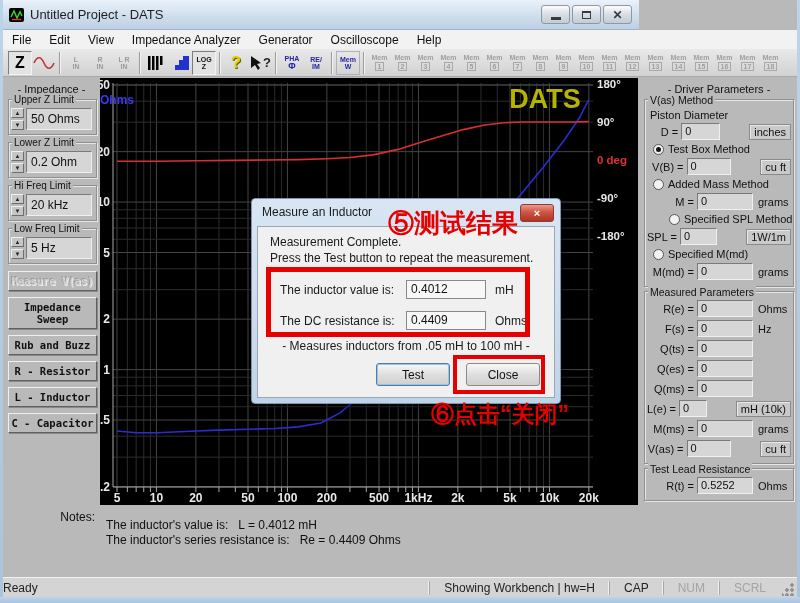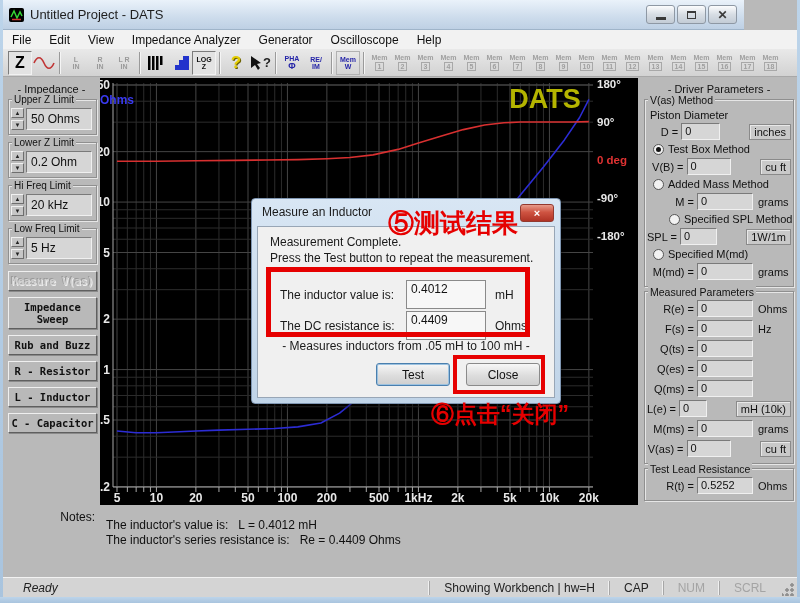--- a/index.html
+++ b/index.html
@@ -5,21 +5,21 @@
   * { margin:0; padding:0; box-sizing:border-box; }
   html,body { width:800px; height:603px; overflow:hidden; }
   body { font-family:"Liberation Sans", sans-serif; position:relative; background:#b9b9b9; }
 
   
   .frame-edge { position:absolute; background:linear-gradient(#bcd4ea,#a9c4de); z-index:50; }
   #frame-left  { left:0; top:0; width:3px; height:603px; }
   #frame-right { right:0; top:0; width:3px; height:603px; }
   #frame-bottom{ left:0; top:597px; width:800px; height:6px; }
 
-  #titlebar { position:absolute; left:0; top:0; width:744px; height:30px;
+  #titlebar { position:absolute; left:0; top:0; width:639px; height:30px;
     background:linear-gradient(#eaf2fa,#cddcec 60%,#bed0e4); border-bottom:1px solid #9fb4c9; z-index:40; }
   #title-text { position:absolute; left:30px; top:7px; font-size:13px; color:#1e1e1e; }
   #app-icon { position:absolute; left:9px; top:7px; }
   .winbtns { position:absolute; right:7px; top:5px; display:flex; gap:2px; }
   .winbtn { width:29px; height:19px; border:1px solid #8e98a4; border-radius:3px;
     background:linear-gradient(#fcfdfe,#d7dde4 50%,#c3ccd6); display:flex; align-items:center; justify-content:center; }
   .glyph-min { width:10px; height:3px; background:#3a3a3a; margin-top:8px; }
   .glyph-restore { width:9px; height:8px; border:1px solid #3a3a3a; border-top:2px solid #3a3a3a; }
   .glyph-close { font-size:12px; font-weight:bold; color:#3a3a3a; line-height:1; }
 
@@ -95,41 +95,41 @@
     box-shadow:2px 3px 6px rgba(0,0,0,.45); z-index:10; }
   #dialog-title { position:absolute; left:10px; top:6px; font-size:12px; color:#1a1a1a; }
   #dialog-close { position:absolute; right:6px; top:5px; width:34px; height:18px; border:1px solid #93392f; border-radius:3px;
     background:linear-gradient(#e89c8c,#cf5442 45%,#b03325); color:#fff; font-size:11px; font-weight:bold;
     display:flex; align-items:center; justify-content:center; }
   #dialog-body { position:absolute; left:5px; right:5px; top:27px; bottom:5px; background:#f0f0f0; border:1px solid #98a6b6; }
   .dlg-msg { position:absolute; left:12px; font-size:12px; color:#1a1a1a; }
   #dlg-redbox { position:absolute; left:8px; top:40px; width:264px; height:70px; border:5px solid #e60000; z-index:3; }
   .dlg-row { position:absolute; left:22px; display:flex; align-items:center; }
   .dlg-row-label { font-size:12px; color:#1a1a1a; width:126px; }
-  .dlg-field { width:80px; height:29px; background:#f7f7f7; border:1px solid #8a8a8a; font-size:12px; color:#111;
+  .dlg-field { width:80px; height:19px; background:#f7f7f7; border:1px solid #8a8a8a; font-size:12px; color:#111;
     padding-left:4px; line-height:17px; }
   .dlg-unit { font-size:12px; color:#1a1a1a; margin-left:9px; }
   #dlg-range { position:absolute; left:0; top:112px; width:100%; text-align:center; font-size:12px; color:#1a1a1a; }
   .dlg-btn { position:absolute; top:136px; width:74px; height:23px; font-size:12px; color:#111;
     background:linear-gradient(#f7f7f7,#dddddd 55%,#cfcfcf); border:1px solid #8a8a8a; border-radius:3px;
     display:flex; align-items:center; justify-content:center; }
   #dlg-test { left:118px; border-color:#4a7fae; box-shadow:0 0 0 1px #9cc2e0 inset; }
   #dlg-close-btn { left:208px; }
   #dlg-close-redbox { position:absolute; left:195px; top:128px; width:92px; height:39px; border:4px solid #e60000; }
 
   
   .annot { position:absolute; color:#e60000; font-weight:bold; z-index:20; white-space:nowrap;
     font-family:"Liberation Sans", sans-serif; }
   #annot-step5 { left:385px; top:129px; font-size:26px; }
   #annot-step6 { left:428px; top:322px; font-size:23px; }
 
   
   #statusbar { position:absolute; left:3px; top:577px; width:794px; height:20px; background:#d4d4d4;
     border-top:1px solid #f2f2f2; display:flex; align-items:center; font-size:12px; color:#222; z-index:40; }
-  #status-left { margin-left:20px;font-style:italic; }
+  #status-left { margin-left:0; }
   #status-right { margin-left:auto; display:flex; align-items:center; }
   .status-cell { padding:0 14px; border-left:1px solid #a6a6a6; box-shadow:-1px 0 0 #f0f0f0; white-space:nowrap; }
   .status-dim { color:#a4a4a4; }
   #grip { width:13px; height:13px; margin:4px 2px 0 2px;
     background:
       radial-gradient(circle at 10px 2px, #909090 1.5px, transparent 2px),
       radial-gradient(circle at 10px 7px, #909090 1.5px, transparent 2px),
       radial-gradient(circle at 5px 7px, #909090 1.5px, transparent 2px),
       radial-gradient(circle at 10px 12px, #909090 1.5px, transparent 2px),
       radial-gradient(circle at 5px 12px, #909090 1.5px, transparent 2px),

